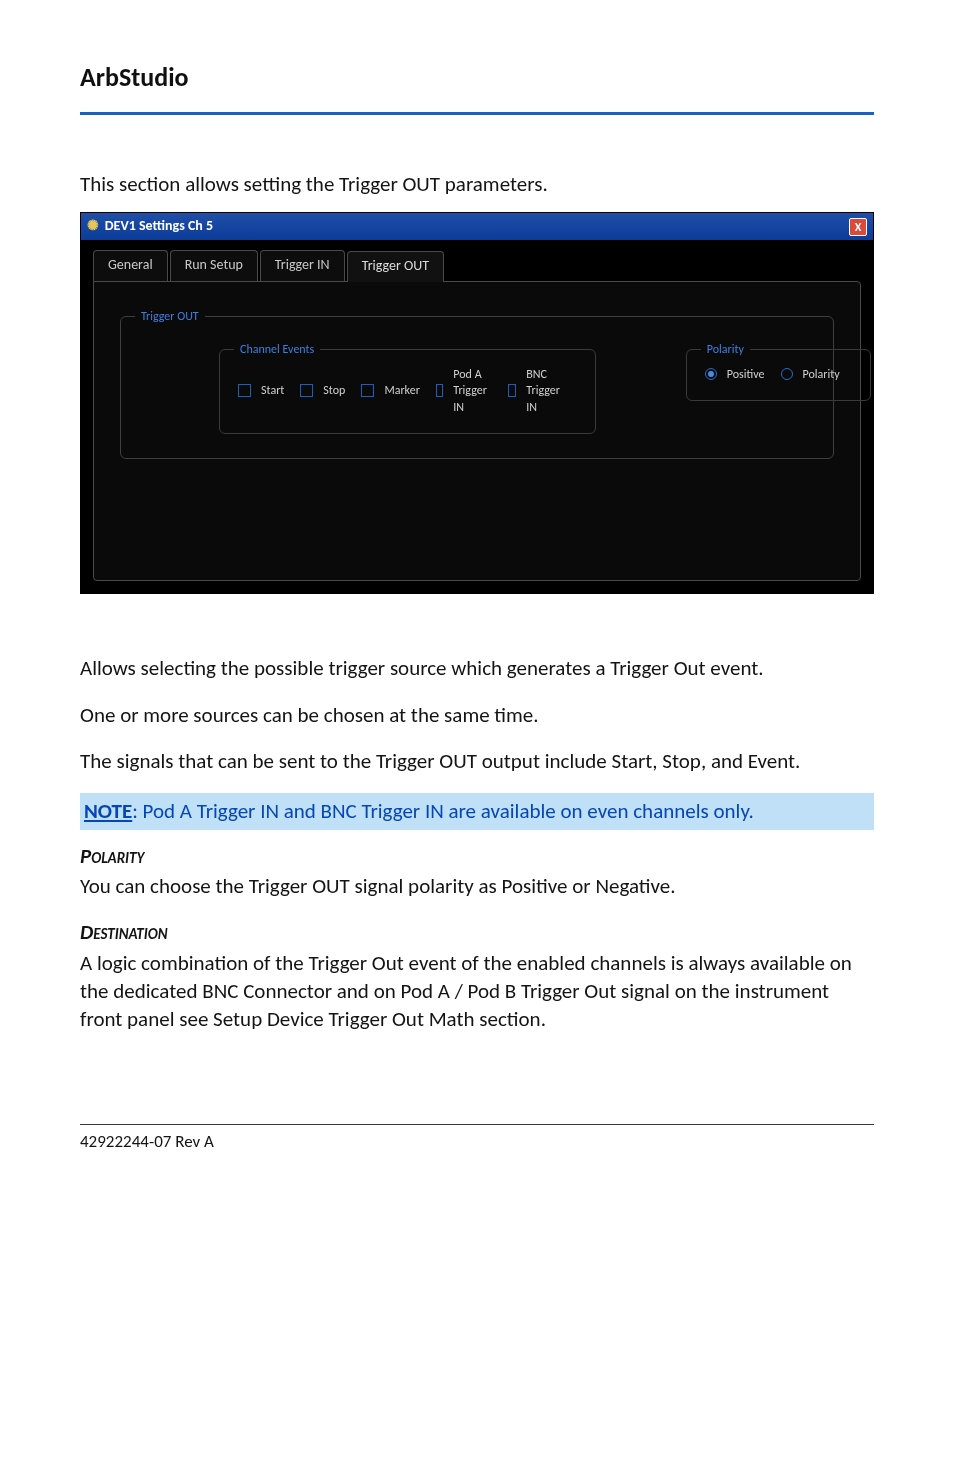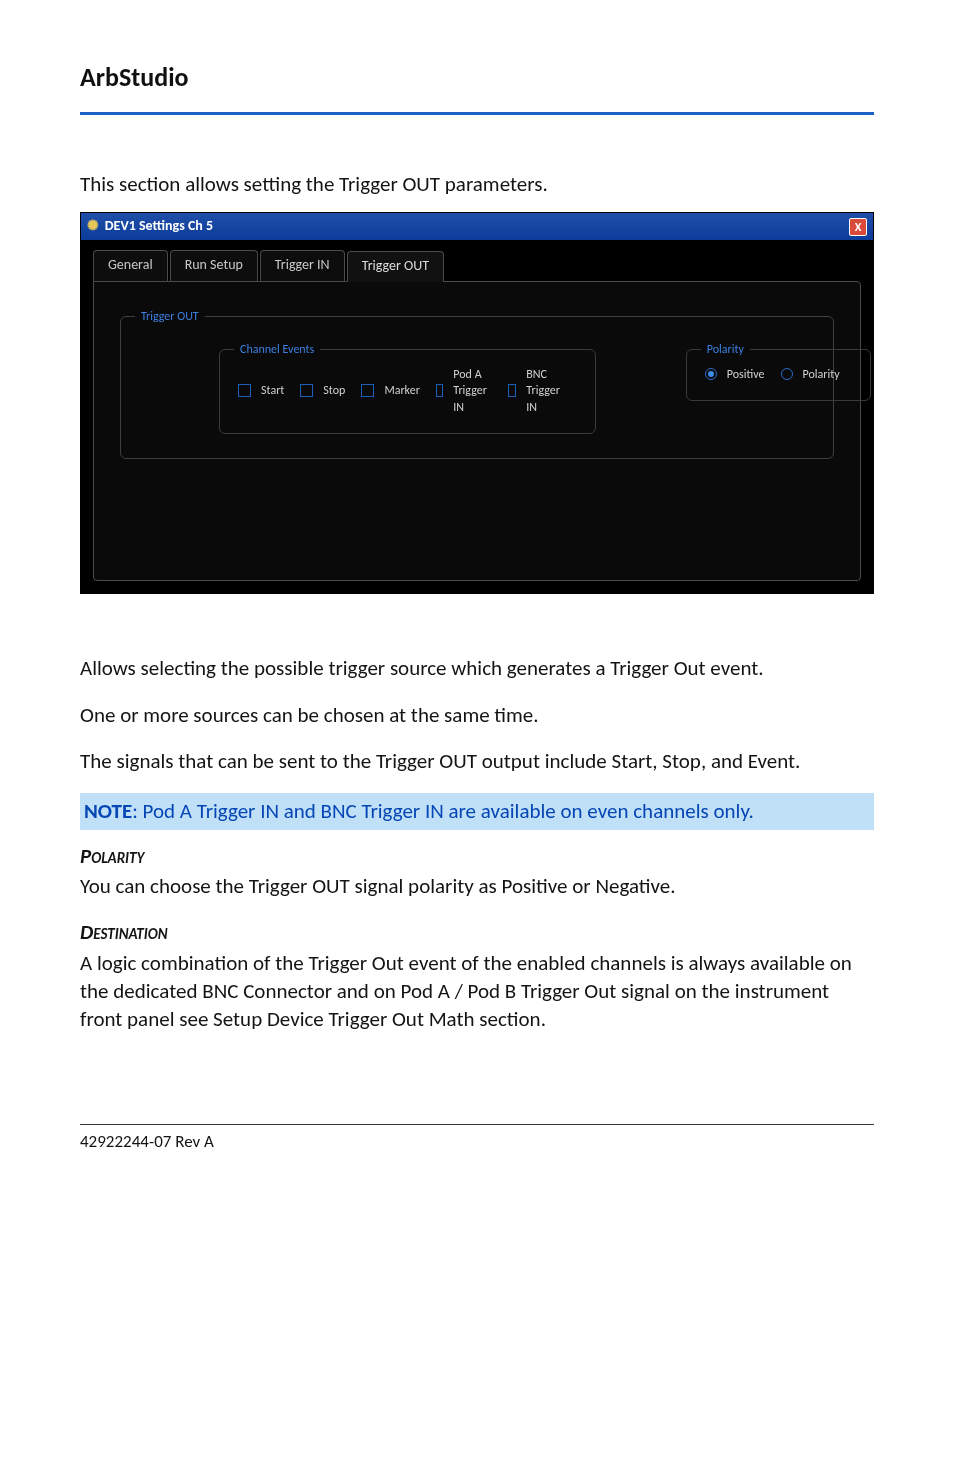--- a/index.html
+++ b/index.html
@@ -137,21 +137,21 @@
     border-radius: 3px;
   }
   .para { margin-bottom: 18px; }
   .note {
     background: #bfe0f7;
     padding: 4px 4px;
     color: #0646b5;
     font-size: 21px;
     margin-bottom: 12px;
   }
-  .note strong { color: #0646b5; font-weight: 700; }
+  .note strong { color: #0646b5; font-weight: 700; text-decoration: underline; }
   .subhead {
     font-style: italic;
     font-weight: 700;
     font-variant: small-caps;
     font-size: 21px;
     margin-bottom: 2px;
     margin-top: 6px;
   }
   .footer-line { border-top: 1px solid #373737; margin-top: 90px; padding-top: 6px; display: flex; justify-content: flex-start; font-size: 17px; }
 </style>

